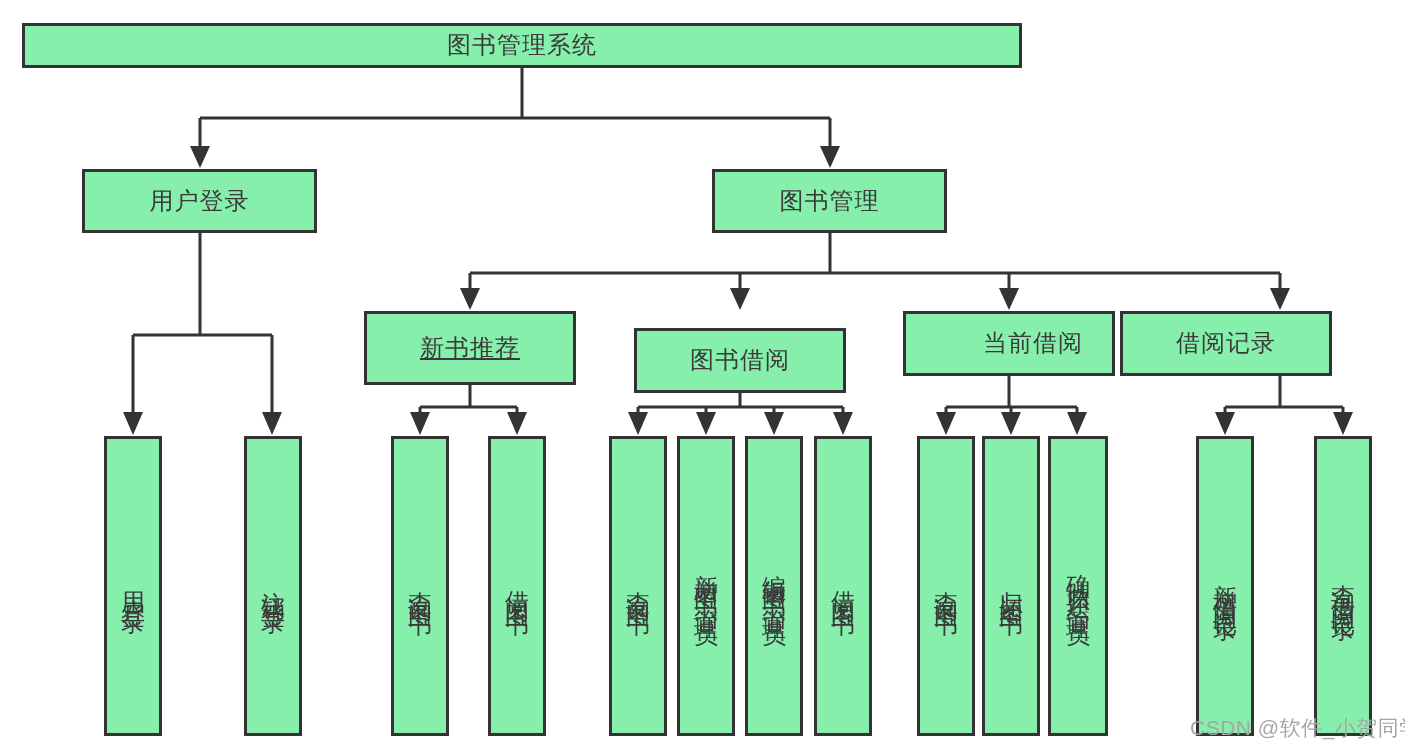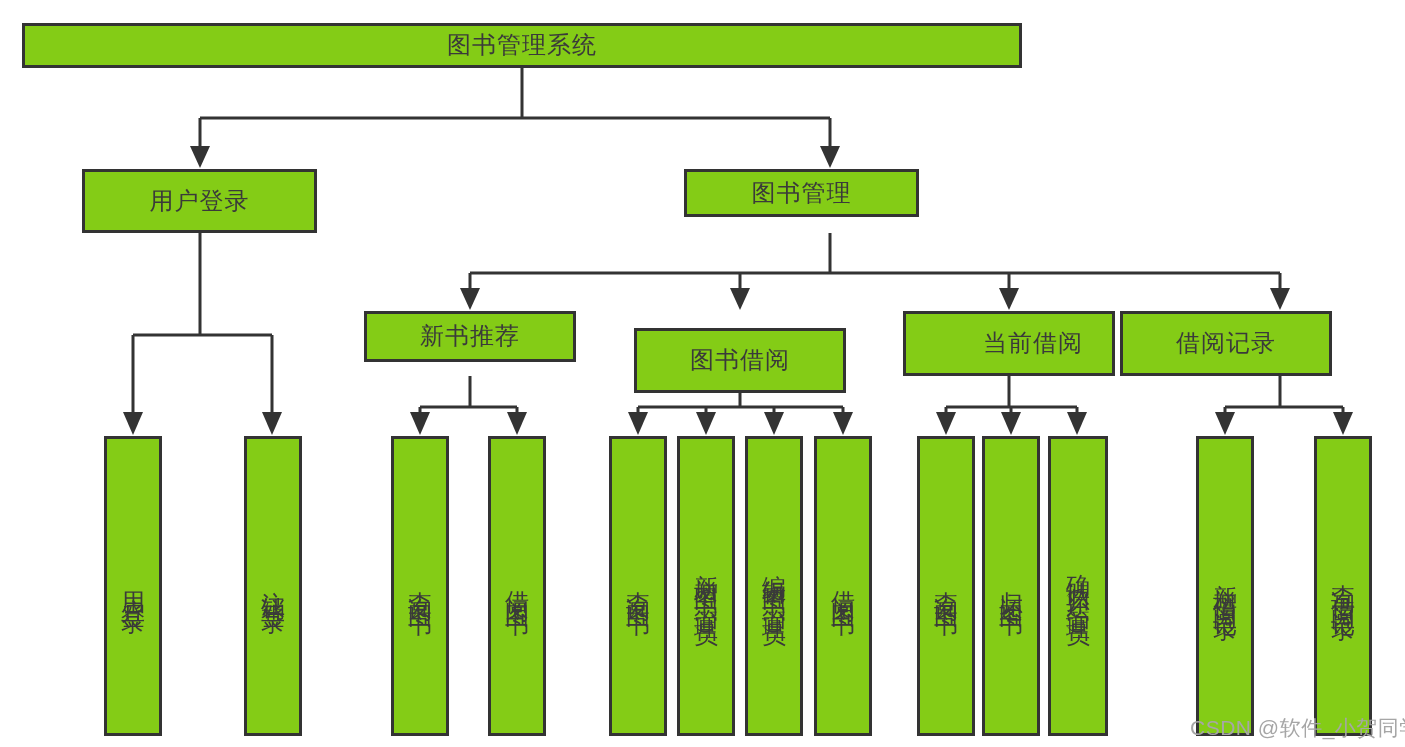--- a/index.html
+++ b/index.html
@@ -13,21 +13,21 @@
   }
   .connectors {
     position: absolute;
     left: 0; top: 0;
     pointer-events: none;
   }
   .box {
     position: absolute;
     box-sizing: border-box;
     border: 3px solid #333333;
-    background: #84cc16;
+    background: #86efac;
     display: flex;
     align-items: center;
     justify-content: center;
     color: #3a3a3a;
   }
   .box.h span {
     font-size: 24px;
     letter-spacing: 1px;
     white-space: nowrap;
     line-height: 1.2;
@@ -36,22 +36,22 @@
     writing-mode: vertical-rl;
     text-orientation: mixed;
     font-size: 24px;
     letter-spacing: 7px;
     line-height: 1;
     white-space: nowrap;
   }
   
   .n-root            { left: 22px;   top: 23px;  width: 1000px; height: 45px; }
   .n-user-login      { left: 82px;   top: 169px; width: 235px;  height: 64px; }
-  .n-book-mgmt       { left: 684px;  top: 169px; width: 235px;  height: 48px; }
-  .n-new-books       { left: 364px;  top: 311px; width: 212px;  height: 51px; }
+  .n-book-mgmt       { left: 712px;  top: 169px; width: 235px;  height: 64px; }
+  .n-new-books       { left: 364px;  top: 311px; width: 212px;  height: 74px; text-decoration: underline; }
   .n-book-borrow     { left: 634px;  top: 328px; width: 212px;  height: 65px; }
   .n-current-borrow  { left: 903px;  top: 311px; width: 212px;  height: 65px; padding-left: 48px; }
   .n-borrow-records  { left: 1120px; top: 311px; width: 212px;  height: 65px; }
   .leaf              { top: 436px; width: 58px; height: 300px; }
   .l-user-login      { left: 104px; }
   .l-logout          { left: 244px; }
   .l-nb-query        { left: 391px; }
   .l-nb-borrow       { left: 488px; }
   .l-bb-query        { left: 609px; }
   .l-bb-add          { left: 677px; }

